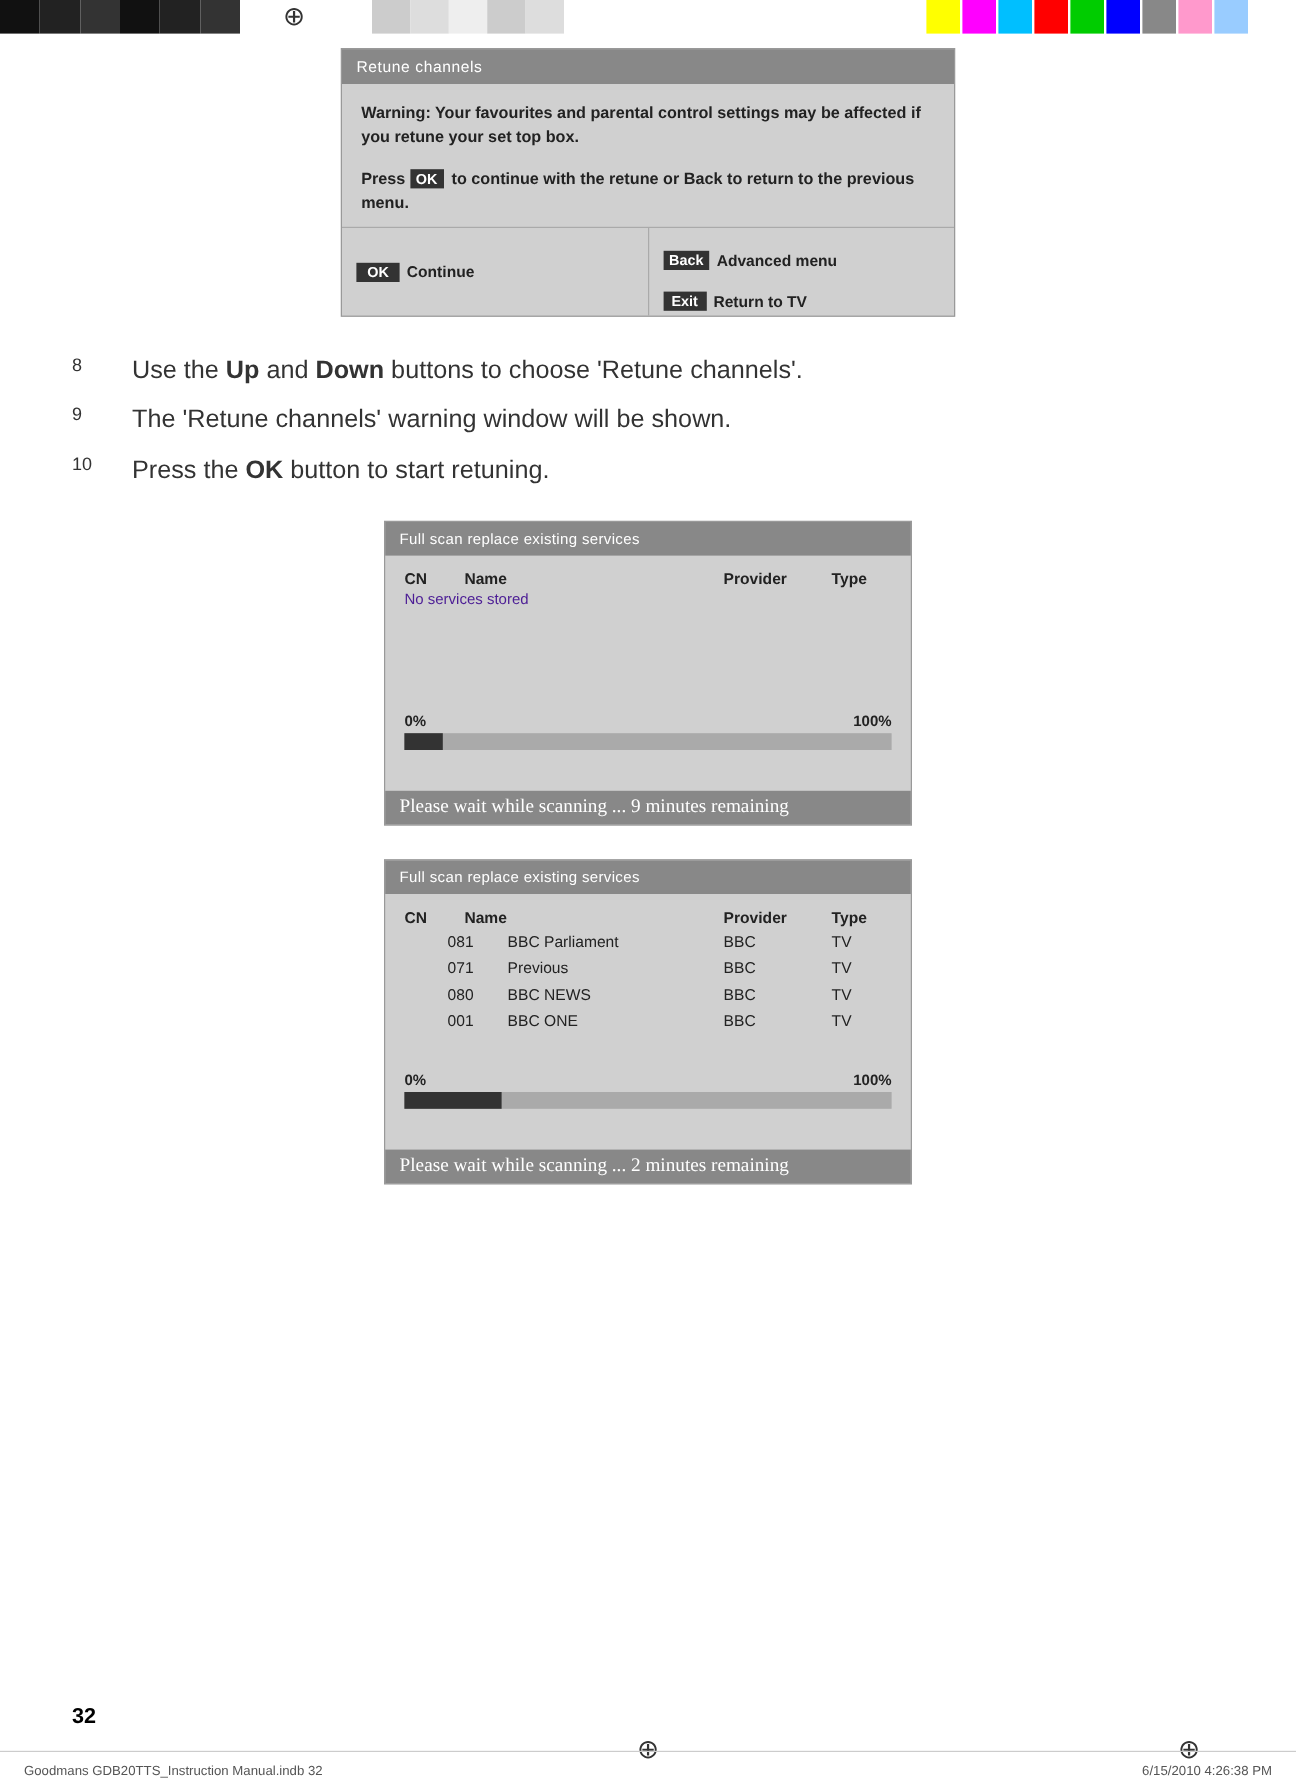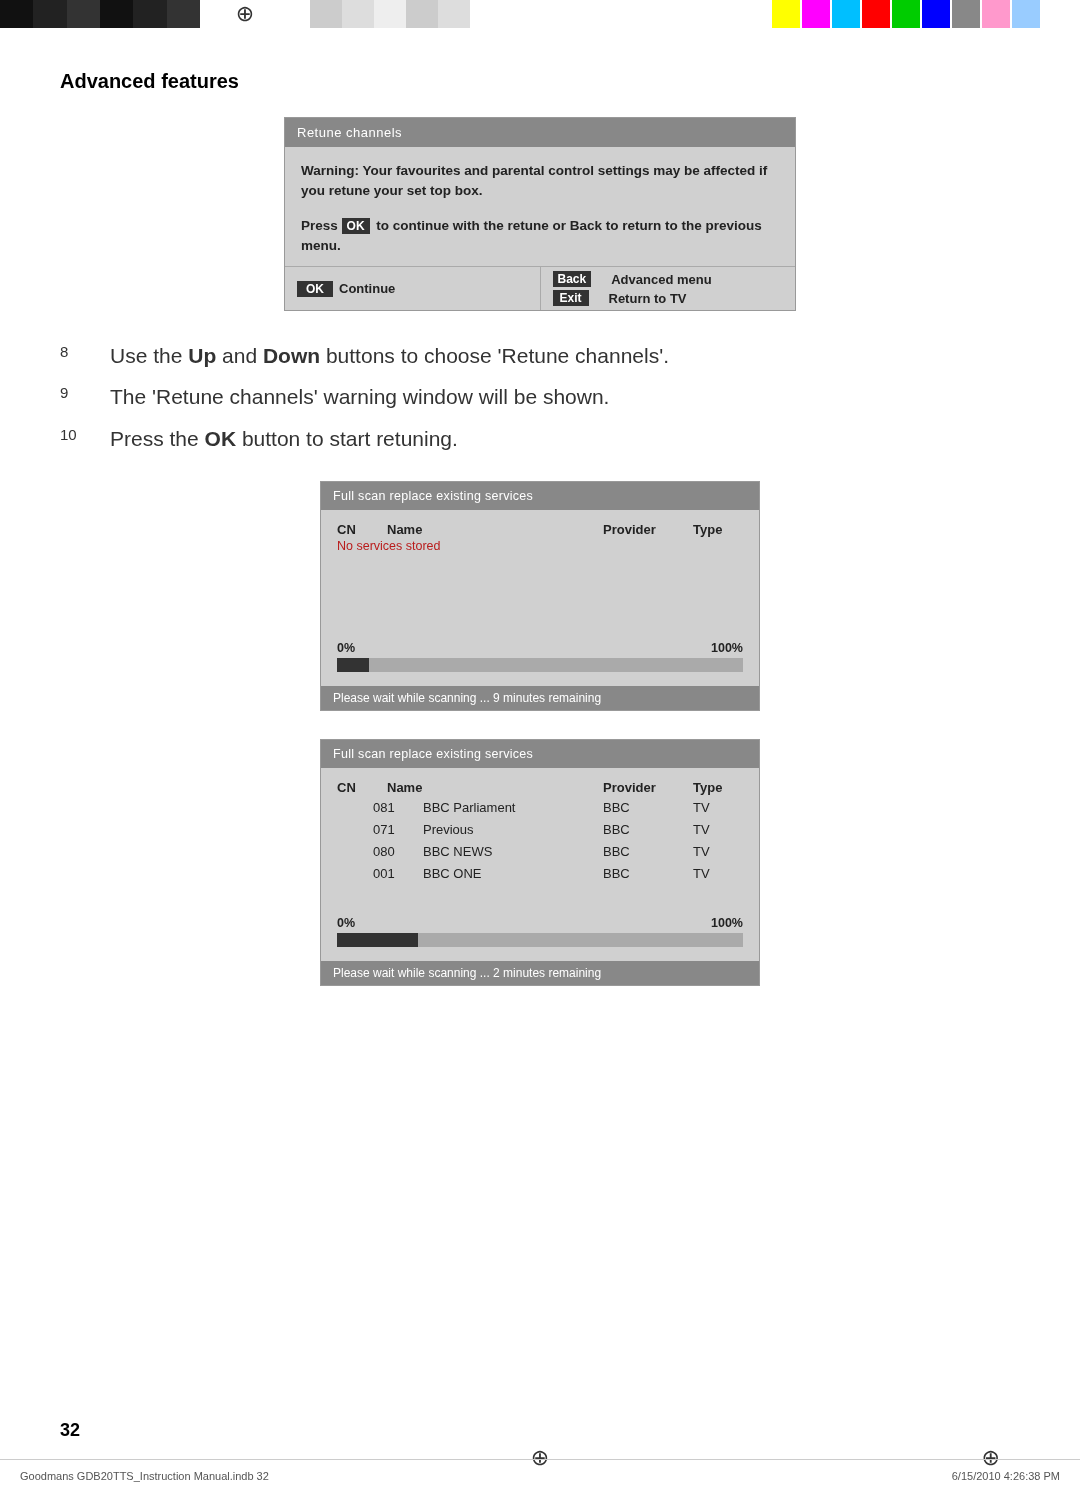--- a/index.html
+++ b/index.html
@@ -126,21 +126,22 @@
       flex: 1;
       padding: 4px 12px;
       display: flex;
       flex-direction: column;
       gap: 3px;
       border-left: 1px solid #aaa;
     }
     .dialog-footer-right-item {
       display: flex;
       align-items: center;
-      gap: 20px;
+      gap: 6px;
+      margin-top: 15px;
     }
     .key-badge {
       background: #333;
       color: #fff;
       padding: 1px 5px;
       font-size: 12px;
       font-weight: bold;
       min-width: 36px;
       text-align: center;
       display: inline-block;
@@ -197,21 +198,21 @@
       font-size: 13px;
       margin-bottom: 2px;
     }
     .scan-col-cn { width: 50px; }
     .scan-col-name { flex: 1; }
     .scan-col-provider { width: 90px; }
     .scan-col-type { width: 50px; }
 
     .scan-no-services {
       font-size: 12.5px;
-      color: #b91c1c;
+      color: #4c1d95;
       margin-bottom: 40px;
     }
     .scan-services-list {
       margin-bottom: 8px;
     }
     .scan-service-row {
       display: flex;
       font-size: 13px;
       line-height: 1.7;
       margin-left: 36px;
@@ -238,22 +239,23 @@
       background: #333;
       height: 100%;
       position: absolute;
       left: 0;
       top: 0;
     }
     .scan-status-bar {
       background: #888;
       color: #fff;
       padding: 5px 12px;
-      font-size: 12px;
-      margin-top: 4px;
+      font-size: 16px;
+      margin-top: 24px;
+      font-family: Liberation Serif, serif;
     }
 
     
     .page-number {
       position: absolute;
       bottom: 50px;
       left: 60px;
       font-size: 18px;
       font-weight: bold;
       margin-top: 28px;
@@ -292,21 +294,20 @@
     <div class="cb" style="background:#00cc00;"></div>
     <div class="cb" style="background:#0000ff;"></div>
     <div class="cb" style="background:#888;"></div>
     <div class="cb" style="background:#ff99cc;"></div>
     <div class="cb" style="background:#99ccff;"></div>
   </div>
 </div>
 
 <div class="main-content">
 
-  <h1 class="page-title">Advanced features</h1>
 
   <div class="dialog-box">
     <div class="dialog-title-bar">Retune channels</div>
     <div class="dialog-body">
       <div class="dialog-warning">Warning: Your favourites and parental control settings may be affected if you retune your set top box.</div>
       <div class="dialog-instruction">
         <span>Press </span><span class="ok-badge">OK</span><span> to continue with the retune or Back to return to the previous menu.</span>
       </div>
     </div>
     <div class="dialog-footer">

